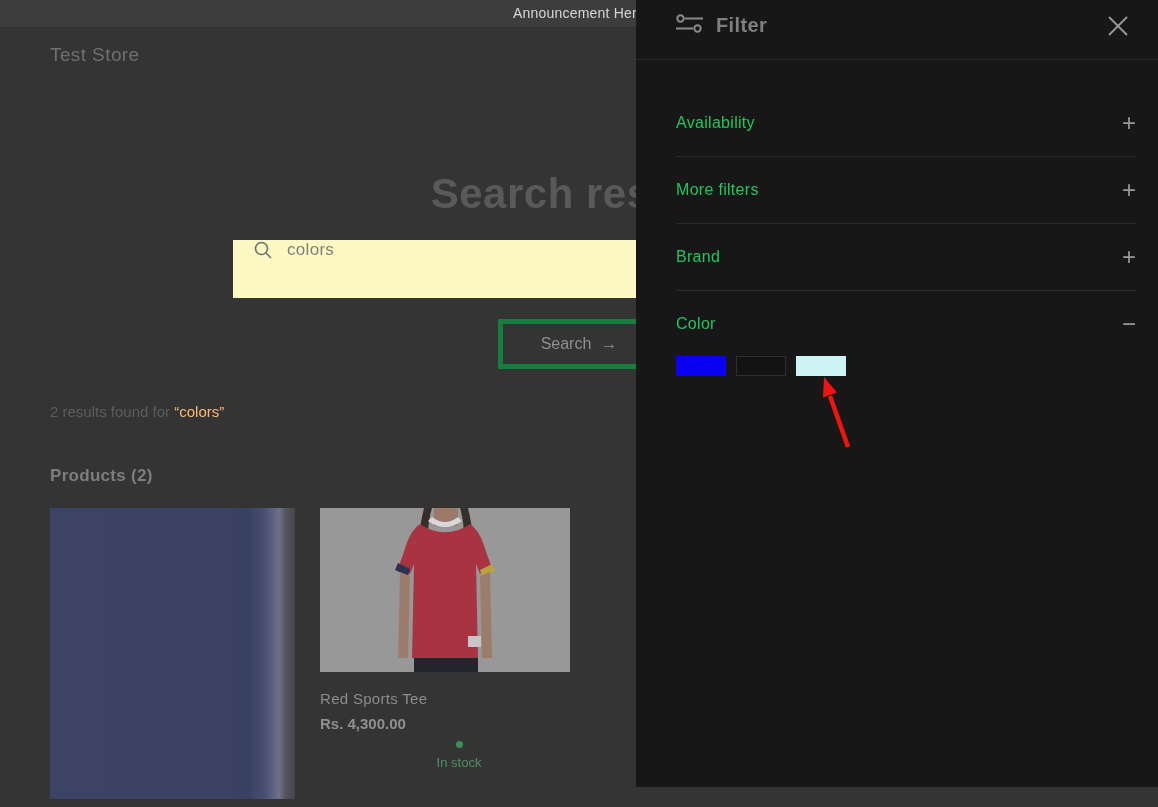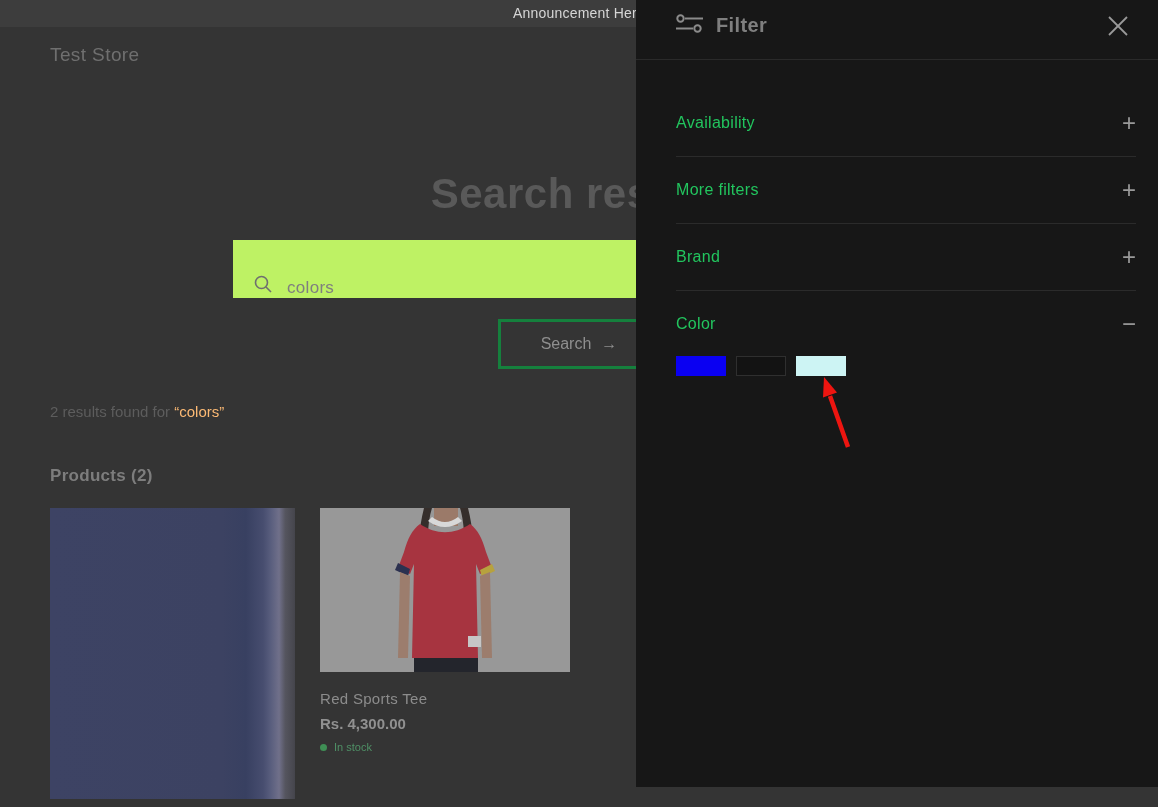--- a/index.html
+++ b/index.html
@@ -19,26 +19,26 @@
   .store-name {
     position:absolute; top:44px; left:50px; font-size:19px; color:#6f6f6f;
     letter-spacing:.4px;
   }
   .search-heading {
     position:absolute; top:170px; left:0; width:1158px; text-align:center;
     font-size:42px; font-weight:bold; color:#595959; letter-spacing:.5px;
   }
   .search-input {
     position:absolute; top:240px; left:233px; width:692px; height:58px;
-    background:#bef264; display:flex; align-items:flex-end; padding:0 20px;
+    background:#fef9c3; display:flex; align-items:flex-start; padding:0 20px;
   }
   .search-input .q { color:#7f7f7f; font-size:17px; margin-left:14px; letter-spacing:.3px; }
   .search-btn {
     position:absolute; top:319px; left:498px; width:162px; height:50px;
-    border:3px solid #15803d; color:#8f8f8f; font-size:16px; background:transparent;
+    border:5px solid #15803d; color:#8f8f8f; font-size:16px; background:transparent;
     display:flex; align-items:center; justify-content:center; gap:10px; cursor:pointer;
   }
   .results-line { position:absolute; top:403px; left:50px; font-size:15px; }
   .results-line .pre { color:#5d5d5d; }
   .results-line .qry { color:#fdba74; }
   .products-heading {
     position:absolute; top:466px; left:50px; font-size:17px; font-weight:bold;
     color:#7d7d7d; letter-spacing:.3px;
   }
   .card1-img {
@@ -46,21 +46,21 @@
     background:linear-gradient(90deg,
       #3d4364 0%, #3c4262 70%, #384061 80%, #474d6f 87%,
       #585d7d 90%, #70708a 93.5%, #55555f 96%, #45454c 100%);
     cursor:pointer;
   }
   .card2 { position:absolute; top:508px; left:320px; width:278px; cursor:pointer; }
   .card2-img { width:250px; height:164px; display:block; }
   .card2-title { margin-top:18px; font-size:15px; color:#8c8c8c; letter-spacing:.3px; }
   .card2-price { margin-top:8px; font-size:15px; font-weight:bold; color:#909090; }
   .card2-stock { margin-top:9px; display:flex; align-items:center; gap:7px;
-    font-size:11px; color:#4f9066; }
+    font-size:13px; color:#4f9066;flex-direction:column; }
   .stock-dot { width:7px; height:7px; border-radius:50%; background:#3f8f55; display:inline-block; }
 
   
   .drawer {
     position:absolute; top:0; left:636px; width:522px; height:787px;
     background:#171717; z-index:10;
   }
   .drawer-header {
     height:60px; display:flex; align-items:center;
     padding:0 24px 8px 40px; border-bottom:1px solid #2a2a2a;

